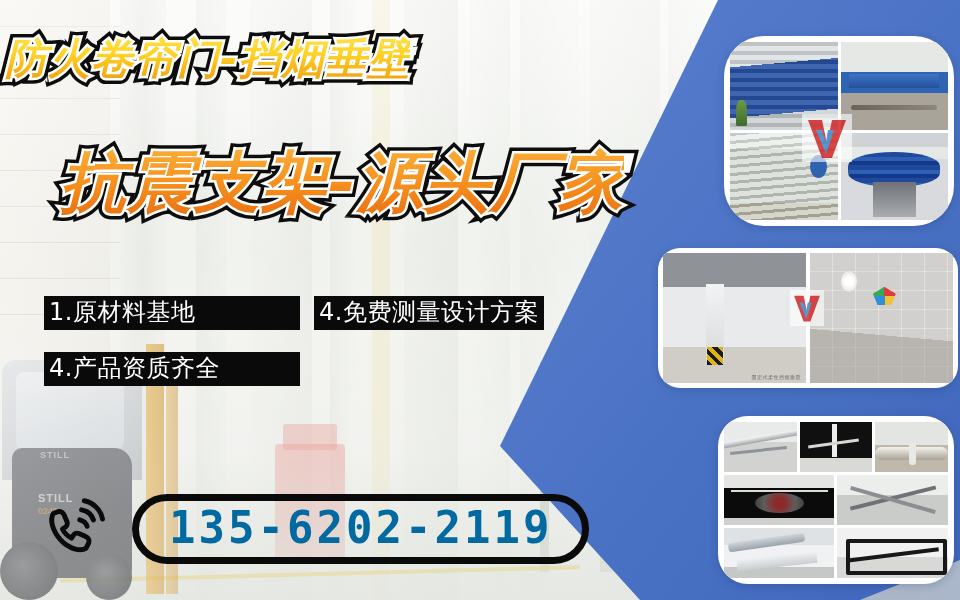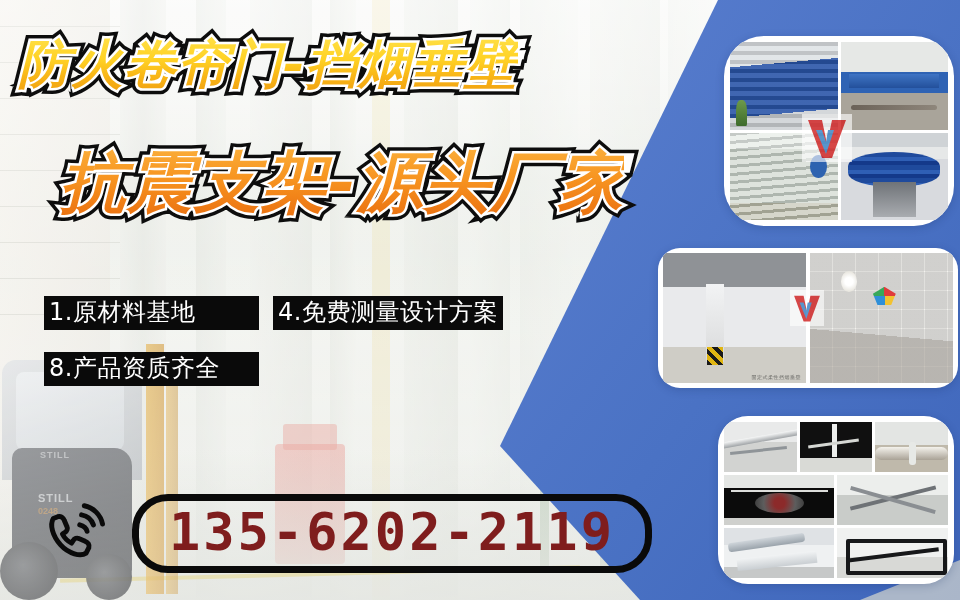--- a/index.html
+++ b/index.html
@@ -99,57 +99,57 @@
     position:absolute; left:0; top:0; z-index:1;
     -webkit-text-stroke:12px #0d0d0d;
     color:#0d0d0d;
   }
   .hl .stroke2 {
     position:absolute; left:0; top:0; z-index:2;
     -webkit-text-stroke:5px #ffffff;
     color:#ffffff;
   }
 
-  #hl1 { left:18px; top:38px; font-size:52px; }
+  #hl1 { left:5px; top:38px; font-size:42px; }
   #hl1 .fill { background-image:linear-gradient(180deg,#ffe14a 0%, #ffd225 42%, #f8b416 72%, #f0a011 100%); }
 
   #hl2 { left:60px; top:150px; font-size:66px; }
   #hl2 .fill { background-image:linear-gradient(180deg,#fbb03b 0%, #f79420 45%, #ef7d16 78%, #e86f10 100%); }
 
   
   .features { position:absolute; left:44px; top:296px; width:520px; }
   .feat-row { display:flex; align-items:flex-start; margin-bottom:22px; }
   .feat {
     background:#0a0a0a;
     color:#ffffff;
     font-family:"DejaVu Sans","Liberation Sans", sans-serif;
     font-size:24px;
     line-height:1.05;
     padding:4px 5px 5px 5px;
     white-space:nowrap;
     letter-spacing:.5px;
   }
-  .feat.col-a { width:215px; }
+  .feat.col-a { width:256px; }
   .feat.col-b { margin-left:14px; }
 
   
   .phonebar { position:absolute; left:44px; top:494px; display:flex; align-items:center; }
   .phone-icon { width:66px; height:62px; flex:0 0 auto; }
   .phone-pill {
     margin-left:22px;
     border:7px solid #0a0a0a;
     border-radius:36px;
     padding:2px 30px 5px 30px;
     background:transparent;
   }
   .phone-num {
     font-family:"DejaVu Sans Mono","Liberation Mono", monospace;
-    font-size:52px;
+    font-size:44px;
     font-weight:700;
-    color:#7f1d1d;
+    color:#0369a1;
     letter-spacing:3px;
     line-height:1.12;
     white-space:nowrap;
   }
 
   
   .panel { position:absolute; background:#ffffff; box-shadow:0 2px 9px rgba(20,40,90,.22); overflow:hidden; }
   #panel-top    { left:724px; top:36px;  width:230px; height:190px; border-radius:40px; padding:6px; }
   #panel-mid    { left:658px; top:248px; width:300px; height:140px; border-radius:22px; padding:5px; }
   #panel-bottom { left:718px; top:416px; width:236px; height:168px; border-radius:30px; padding:6px; }
@@ -412,21 +412,21 @@
       <span class="fill">抗震支架-源头厂家</span>
     </div>
   </div>
 
   <div class="features">
     <div class="feat-row">
       <div class="feat col-a">1.原材料基地</div>
       <div class="feat col-b">4.免费测量设计方案</div>
     </div>
     <div class="feat-row">
-      <div class="feat col-a">8.产品资质齐全</div>
+      <div class="feat col-a">4.产品资质齐全</div>
     </div>
   </div>
 
   <div class="phonebar">
     <svg class="phone-icon" viewBox="0 0 72 68">
       <g fill="none" stroke="#0a0a0a" stroke-width="5.4" stroke-linecap="round" stroke-linejoin="round">
         <path d="M10 17 C6 24 9 36 18 46 C27 56 40 59 46 55 L49 49 C50 46 48 43 45 42 L38 39 C36 38 33 39 32 41 L30 44 C26 42 22 38 20 34 L23 32 C25 31 26 28 25 26 L22 19 C21 16 18 14 15 15 Z"></path>
         <path d="M41 13 C47 14 52 18 54 24"></path>
         <path d="M39 24 C43 25 46 27 47 31"></path>
         <path d="M44 3 C54 5 62 13 64 23"></path>

